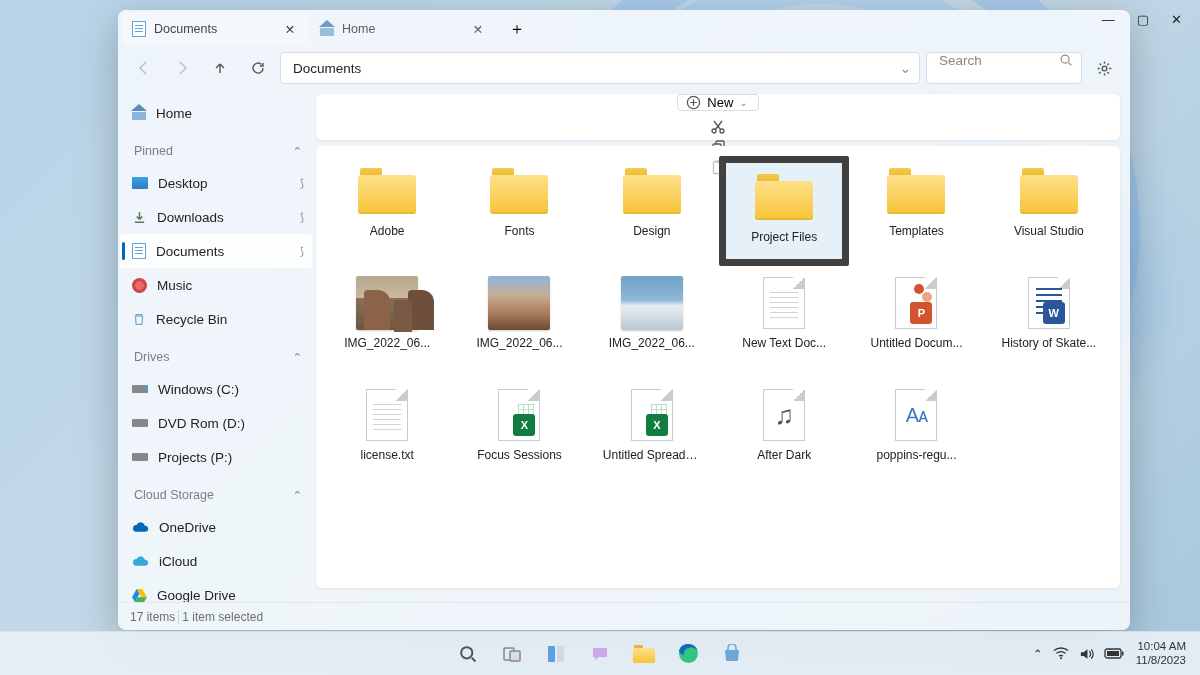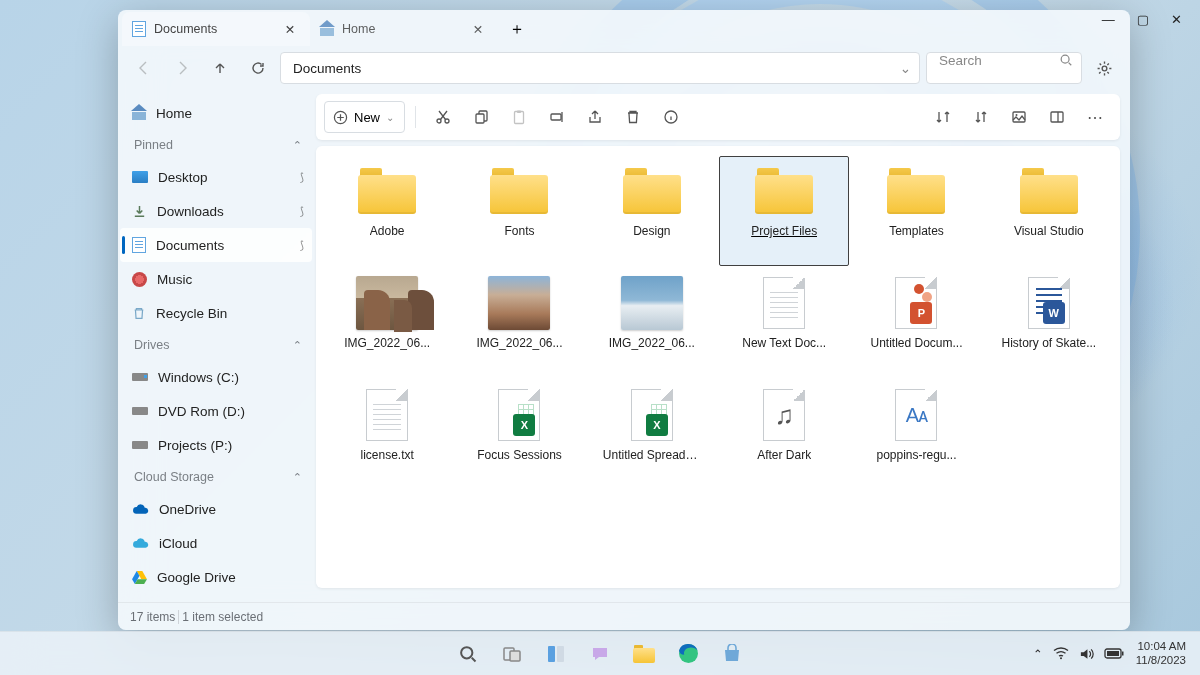--- a/index.html
+++ b/index.html
@@ -56,49 +56,50 @@
 
 .body { flex:1; display:flex; overflow:hidden; }
 .sidebar { width: 198px; padding: 2px 4px 0 2px; overflow-y:auto; font-size: 13.5px; }
 .side-item {
   display:flex; align-items:center; gap:10px; height: 34px; padding: 0 8px 0 12px;
   border-radius:4px; cursor:pointer; color:#222; position:relative;
 }
 .side-item.selected { background: rgba(255,255,255,0.85);}
 .side-item.selected::before { content:""; position:absolute; left:2px; top:8px; bottom:8px; width:3px; background:#0067c0; border-radius:2px;}
 .side-pin { margin-left:auto; opacity:0.5; font-size:11px;}
-.side-header { display:flex;align-items:center; gap:6px; height:30px; padding: 0 10px 0 14px; color:#7a7f85; font-size:12.5px; cursor:pointer;}
+.side-header { display:flex;align-items:center; gap:6px; height:30px; padding: 0 10px 0 14px; color:#7a7f85; font-size:12.5px; cursor:pointer;margin-top:6px;}
 .side-header .chev { margin-left:auto; font-size:11px; }
 
 .main { flex:1; display:flex; flex-direction:column; background: transparent; }
 .toolbar {
   height: 46px; margin: 0 10px 6px 0; background:#fff; border-radius:6px;
   display:flex; align-items:center; padding: 0 8px; gap:4px;
   box-shadow: 0 1px 3px rgba(0,0,0,0.07);
+  flex-direction: column;
 }
 .new-btn {
   height: 32px; display:flex;align-items:center; gap:6px; padding: 0 10px 0 8px;
   border:1px solid #d8dde2; border-radius:4px; font-size:13px; cursor:pointer;
 }
 .tb-sep { width:1px; height:22px; background:#e0e4e8; margin: 0 6px;}
 .tb-icon { width:34px;height:34px;display:flex;align-items:center;justify-content:center;border-radius:4px;cursor:pointer;color:#555;}
 .tb-icon.disabled{opacity:0.35;cursor:default;}
 .tb-spacer{flex:1;}
 
 .grid {
   flex:1; margin: 0 10px 14px 0; background:#fff; border-radius:6px;
   box-shadow: 0 1px 3px rgba(0,0,0,0.07); padding: 10px 6px; overflow-y:auto;
   display:grid; grid-template-columns: repeat(6, 1fr); grid-auto-rows: 110px; gap: 2px;
   align-content: start;
 }
 .item {
   display:flex; flex-direction:column; align-items:center; justify-content:flex-start;
   padding: 6px 4px 4px 4px; border-radius:2px; cursor:pointer; border:1px solid transparent;
 }
-.item.selected { background: rgba(0,103,192,0.10); border:1px solid #404040;text-decoration:underline;}
+.item.selected { background: rgba(0,103,192,0.10); border:7px solid #404040;}
 .item .thumb { width:62px; height:56px; display:flex;align-items:center;justify-content:center; margin-bottom:4px;}
 .item .label { font-size:12px; color:#222; text-align:center; max-width: 98px; white-space:nowrap; overflow:hidden; text-overflow:ellipsis; line-height:1.35;}
 
 
 .folder {
   width: 58px; height: 46px; position:relative;
 }
 .folder::before{
   content:""; position:absolute; left:2px; top:0; width:22px; height:10px;
   background: linear-gradient(#f5c94b,#e9b832); border-radius:2px 2px 0 0;

